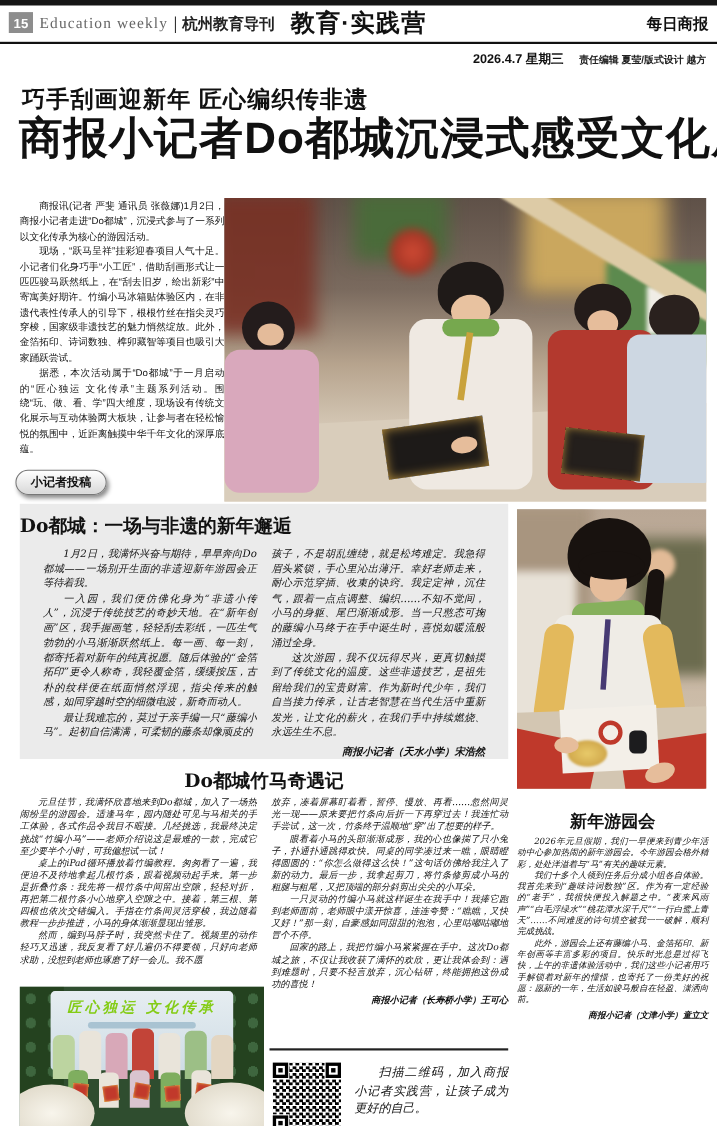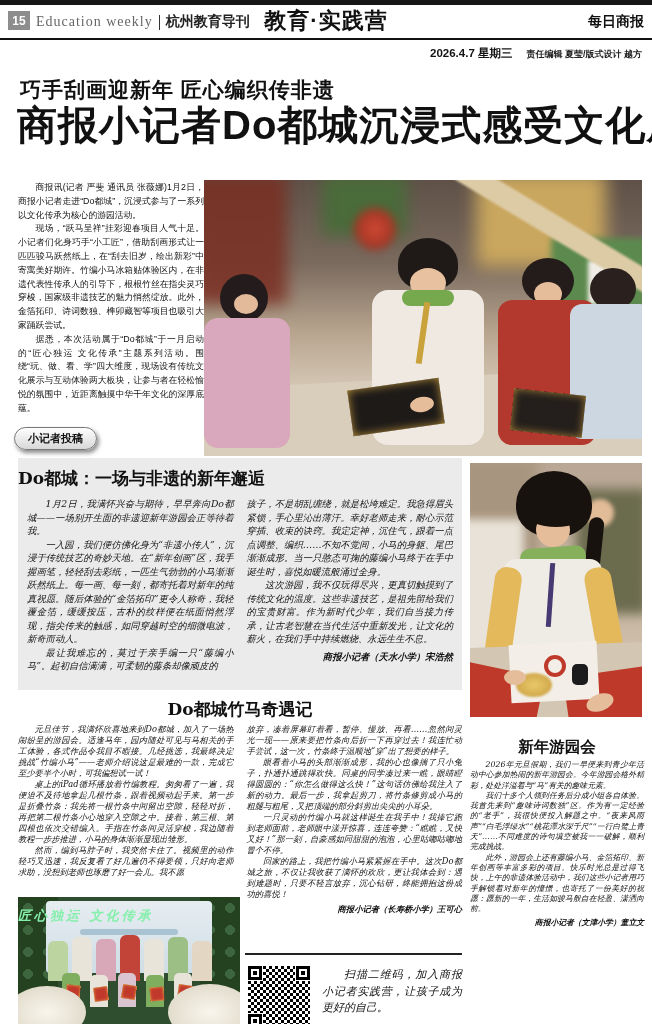--- a/index.html
+++ b/index.html
@@ -33,21 +33,21 @@
   p.cont{text-indent:0;}
   .byline{text-align:right;font-weight:bold;margin-top:4px;}
   
   .badge{left:14px;top:427px;padding:3px 13px;border:1px solid #777;border-radius:12px;
          background:linear-gradient(#fefefe,#d8d8d8);box-shadow:2px 3px 4px rgba(0,0,0,.45);
          font-size:11px;font-weight:bold;}
   
   .art1{left:18px;top:458px;width:444px;height:232px;background:#ebebeb;}
   .art-title{Text-align:center;font-family:"DejaVu Serif",serif;font-weight:bold;font-size:17px;
              text-align:left;margin:9px 0 7px 0;}
-  .cols{display:flex;gap:13px;padding:0 9px;}
+  .cols{display:flex;gap:13px;padding:0 21px;}
   .col{flex:1;font-size:9.3px;line-height:13.5px;}
   
   .art2-title{left:18px;top:698px;width:444px;text-align:center;font-family:"DejaVu Serif",serif;
               font-weight:bold;font-size:17px;}
   .art2-cols{left:18px;top:724px;width:444px;display:flex;gap:13px;}
   .art2-cols .col{font-size:8.3px;line-height:11px;}
   .art2-left{height:170px;overflow:hidden;}
   
   .qr-divider{left:245px;top:953px;width:217px;height:2px;background:#222;}
   .qr-block{left:245px;top:963px;width:217px;display:flex;gap:9px;align-items:flex-start;}
@@ -63,22 +63,22 @@
   .side-body{left:470px;top:760px;width:174px;font-size:7.8px;line-height:10.3px;}
   
   .photo{overflow:hidden;background:#888;}
   .main-photo{left:204px;top:180px;width:438px;height:276px;
       background:linear-gradient(180deg,#5f5148 0%,#7a6a5e 30%,#b7a48e 55%,#d8ccba 78%,#e0d6c6 100%);}
   .group-photo{left:18px;top:897px;width:222px;height:127px;background:#2f4d2f;}
   .side-photo{left:470px;top:463px;width:172px;height:254px;
       background:linear-gradient(180deg,#b9a795,#c9b8a4 60%,#d6c9b6 100%);}
   .hex{background-image:radial-gradient(circle at 50% 50%, #3e663e 32%, transparent 33%);
        background-size:20px 22px;background-color:#24421f;}
-  .banner-text{position:absolute;left:0;top:10px;width:100%;
-       color:#86efac;font-family:"DejaVu Serif",serif;font-style:italic;font-weight:bold;
+  .banner-text{position:absolute;left:0;top:10px;width:100%;text-align:center;
+       color:#84cc16;font-family:"DejaVu Serif",serif;font-style:italic;font-weight:bold;
        font-size:13px;letter-spacing:3px;white-space:nowrap;}
 </style>
 </head>
 <body>
 
 <div class="page">
 
   <div class="abs topbar"></div>
   <div class="abs pagenum">15</div>
   <div class="abs edition">

